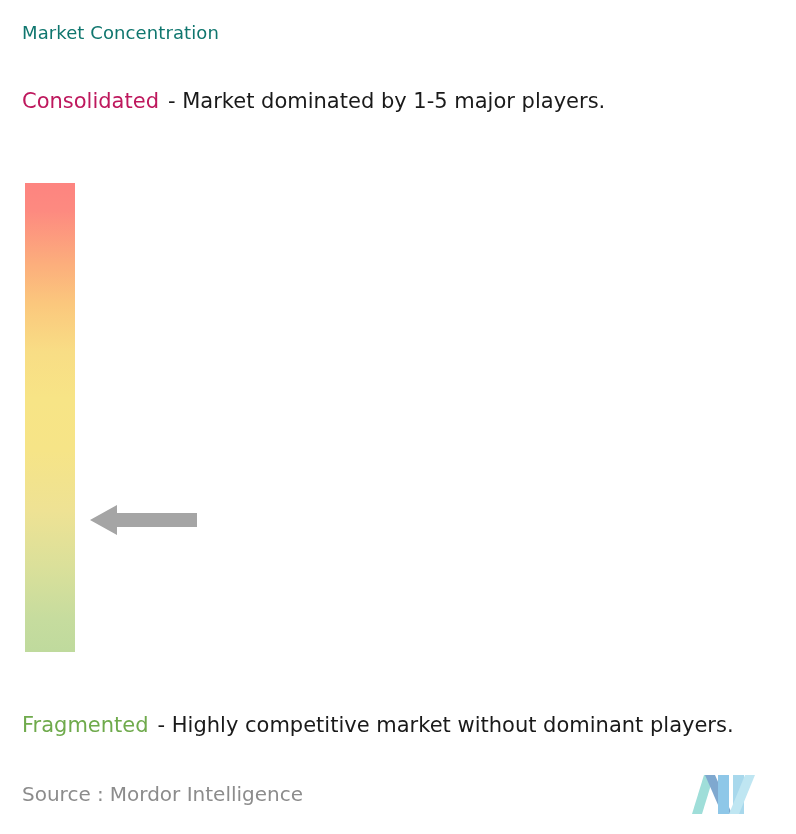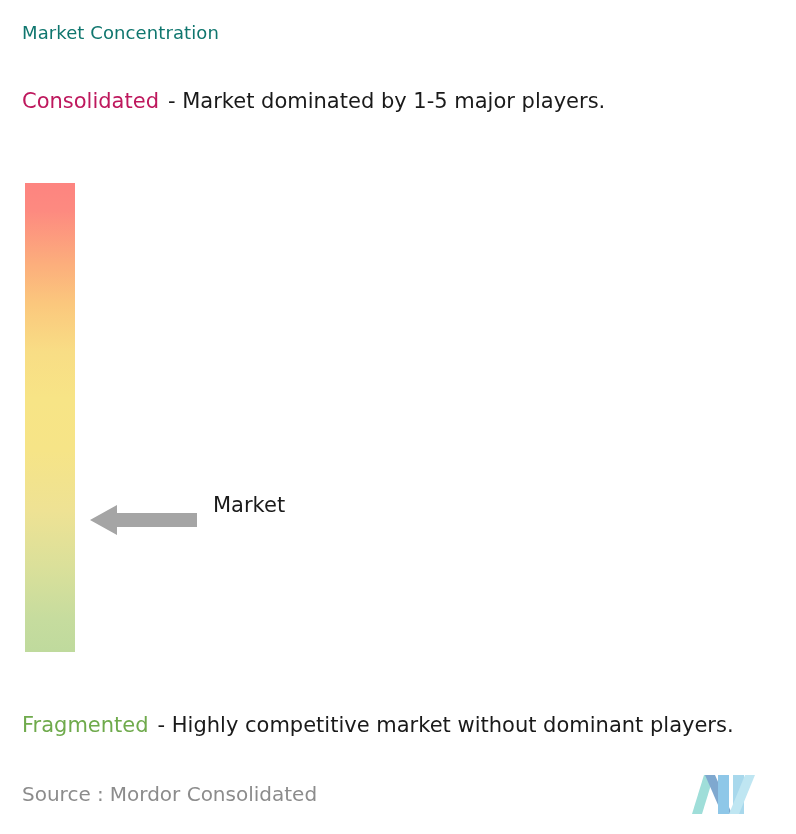--- a/index.html
+++ b/index.html
@@ -137,30 +137,29 @@
   <span class="kw-consolidated">Consolidated</span><span class="kw-gap"></span><span>- Market dominated by 1-5 major players.</span>
 </div>
 
 <div class="scale-bar"></div>
 
 <div class="pointer-group">
   <svg class="pointer-arrow" viewBox="0 0 107 34" aria-hidden="true">
     <polygon points="0,17 27,2 27,10 107,10 107,24 27,24 27,32" fill="#a5a5a5"></polygon>
   </svg>
   <div class="pointer-label">
-    <div>Market</div>
   </div>
 </div>
 
 <div class="caption-bottom">
   <span class="kw-fragmented">Fragmented</span><span class="kw-gap"></span><span>- Highly competitive market without dominant players.</span>
 </div>
 
 <div class="footer-source">
-  <span>Source :</span><span class="sep"></span><span>Mordor Consolidated</span>
+  <span>Source :</span><span class="sep"></span><span>Mordor Intelligence</span>
 </div>
 
 <svg class="brand-logo" viewBox="0 0 64 42" aria-hidden="true">
   <polygon points="0,40 12,1 22,1 10,40" fill="#9fded9"></polygon>
   <polygon points="13,1 23,1 40,40 30,40" fill="#7fa8cf"></polygon>
   <polygon points="26,1 37,1 37,40 26,40" fill="#8ec7e8"></polygon>
   <polygon points="41,1 52,1 52,40 41,40" fill="#a8d8ec"></polygon>
   <polygon points="53,1 63,1 47,40 37,40" fill="#bfe6f2"></polygon>
 </svg>
 

